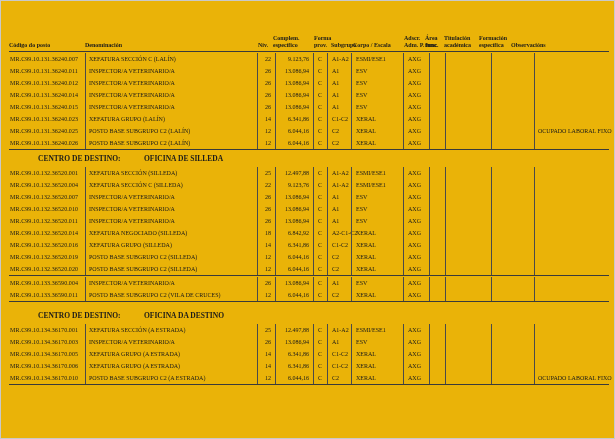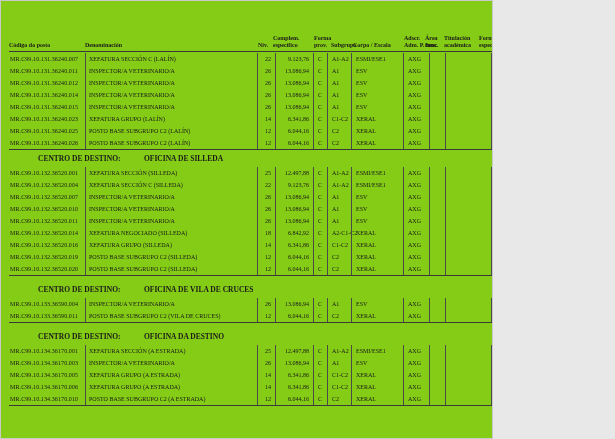--- a/index.html
+++ b/index.html
@@ -1,17 +1,17 @@
 <!DOCTYPE html>
 <html><head>
 <meta charset="utf-8">
 <style>
   html,body{margin:0;padding:0;background:#e8e8e8;}
   .page{
-    position:relative;width:493px;height:439px;background:#84cc16;
+    position:relative;width:615px;height:439px;background:#eab308;
     border:1px solid #c9c9c9;box-sizing:border-box;overflow:hidden;
     font-family:"Liberation Serif","DejaVu Serif",serif;color:#1a1a1a;
   }
   .content{position:absolute;left:8px;top:28px;width:600px;}
 
   
   .thead{position:relative;height:22px;border-bottom:1px solid #3a3a3a;}
   .hc{position:absolute;bottom:2px;font-size:6px;font-weight:bold;line-height:7px;white-space:nowrap;}
   .hc span{display:block;}
   .hc .h1:empty{display:none;}
@@ -351,23 +351,20 @@
     <span class="c-adscr">AXG</span>
     <span class="c-area"></span>
     <span class="c-titulacion"></span>
     <span class="c-formacion"></span>
     <span class="c-observacions"></span>
   </div>
 </div>
   </div>
 
   <div class="section">
-    <div class="centro">
-      <span class="centro-label">CENTRO DE DESTINO:</span><span class="centro-name">OFICINA DE VILA DE CRUCES</span>
-    </div>
     <div class="rows">
   <div class="row">
     <span class="c-codigo">MR.C99.10.133.36590.004</span>
     <span class="c-denominacion">INSPECTOR/A VETERINARIO/A</span>
     <span class="c-niv">26</span>
     <span class="c-complem">13.086,94</span>
     <span class="c-forma">C</span>
     <span class="c-subgrupo">A1</span>
     <span class="c-corpo">ESV</span>
     <span class="c-adscr">AXG</span>

